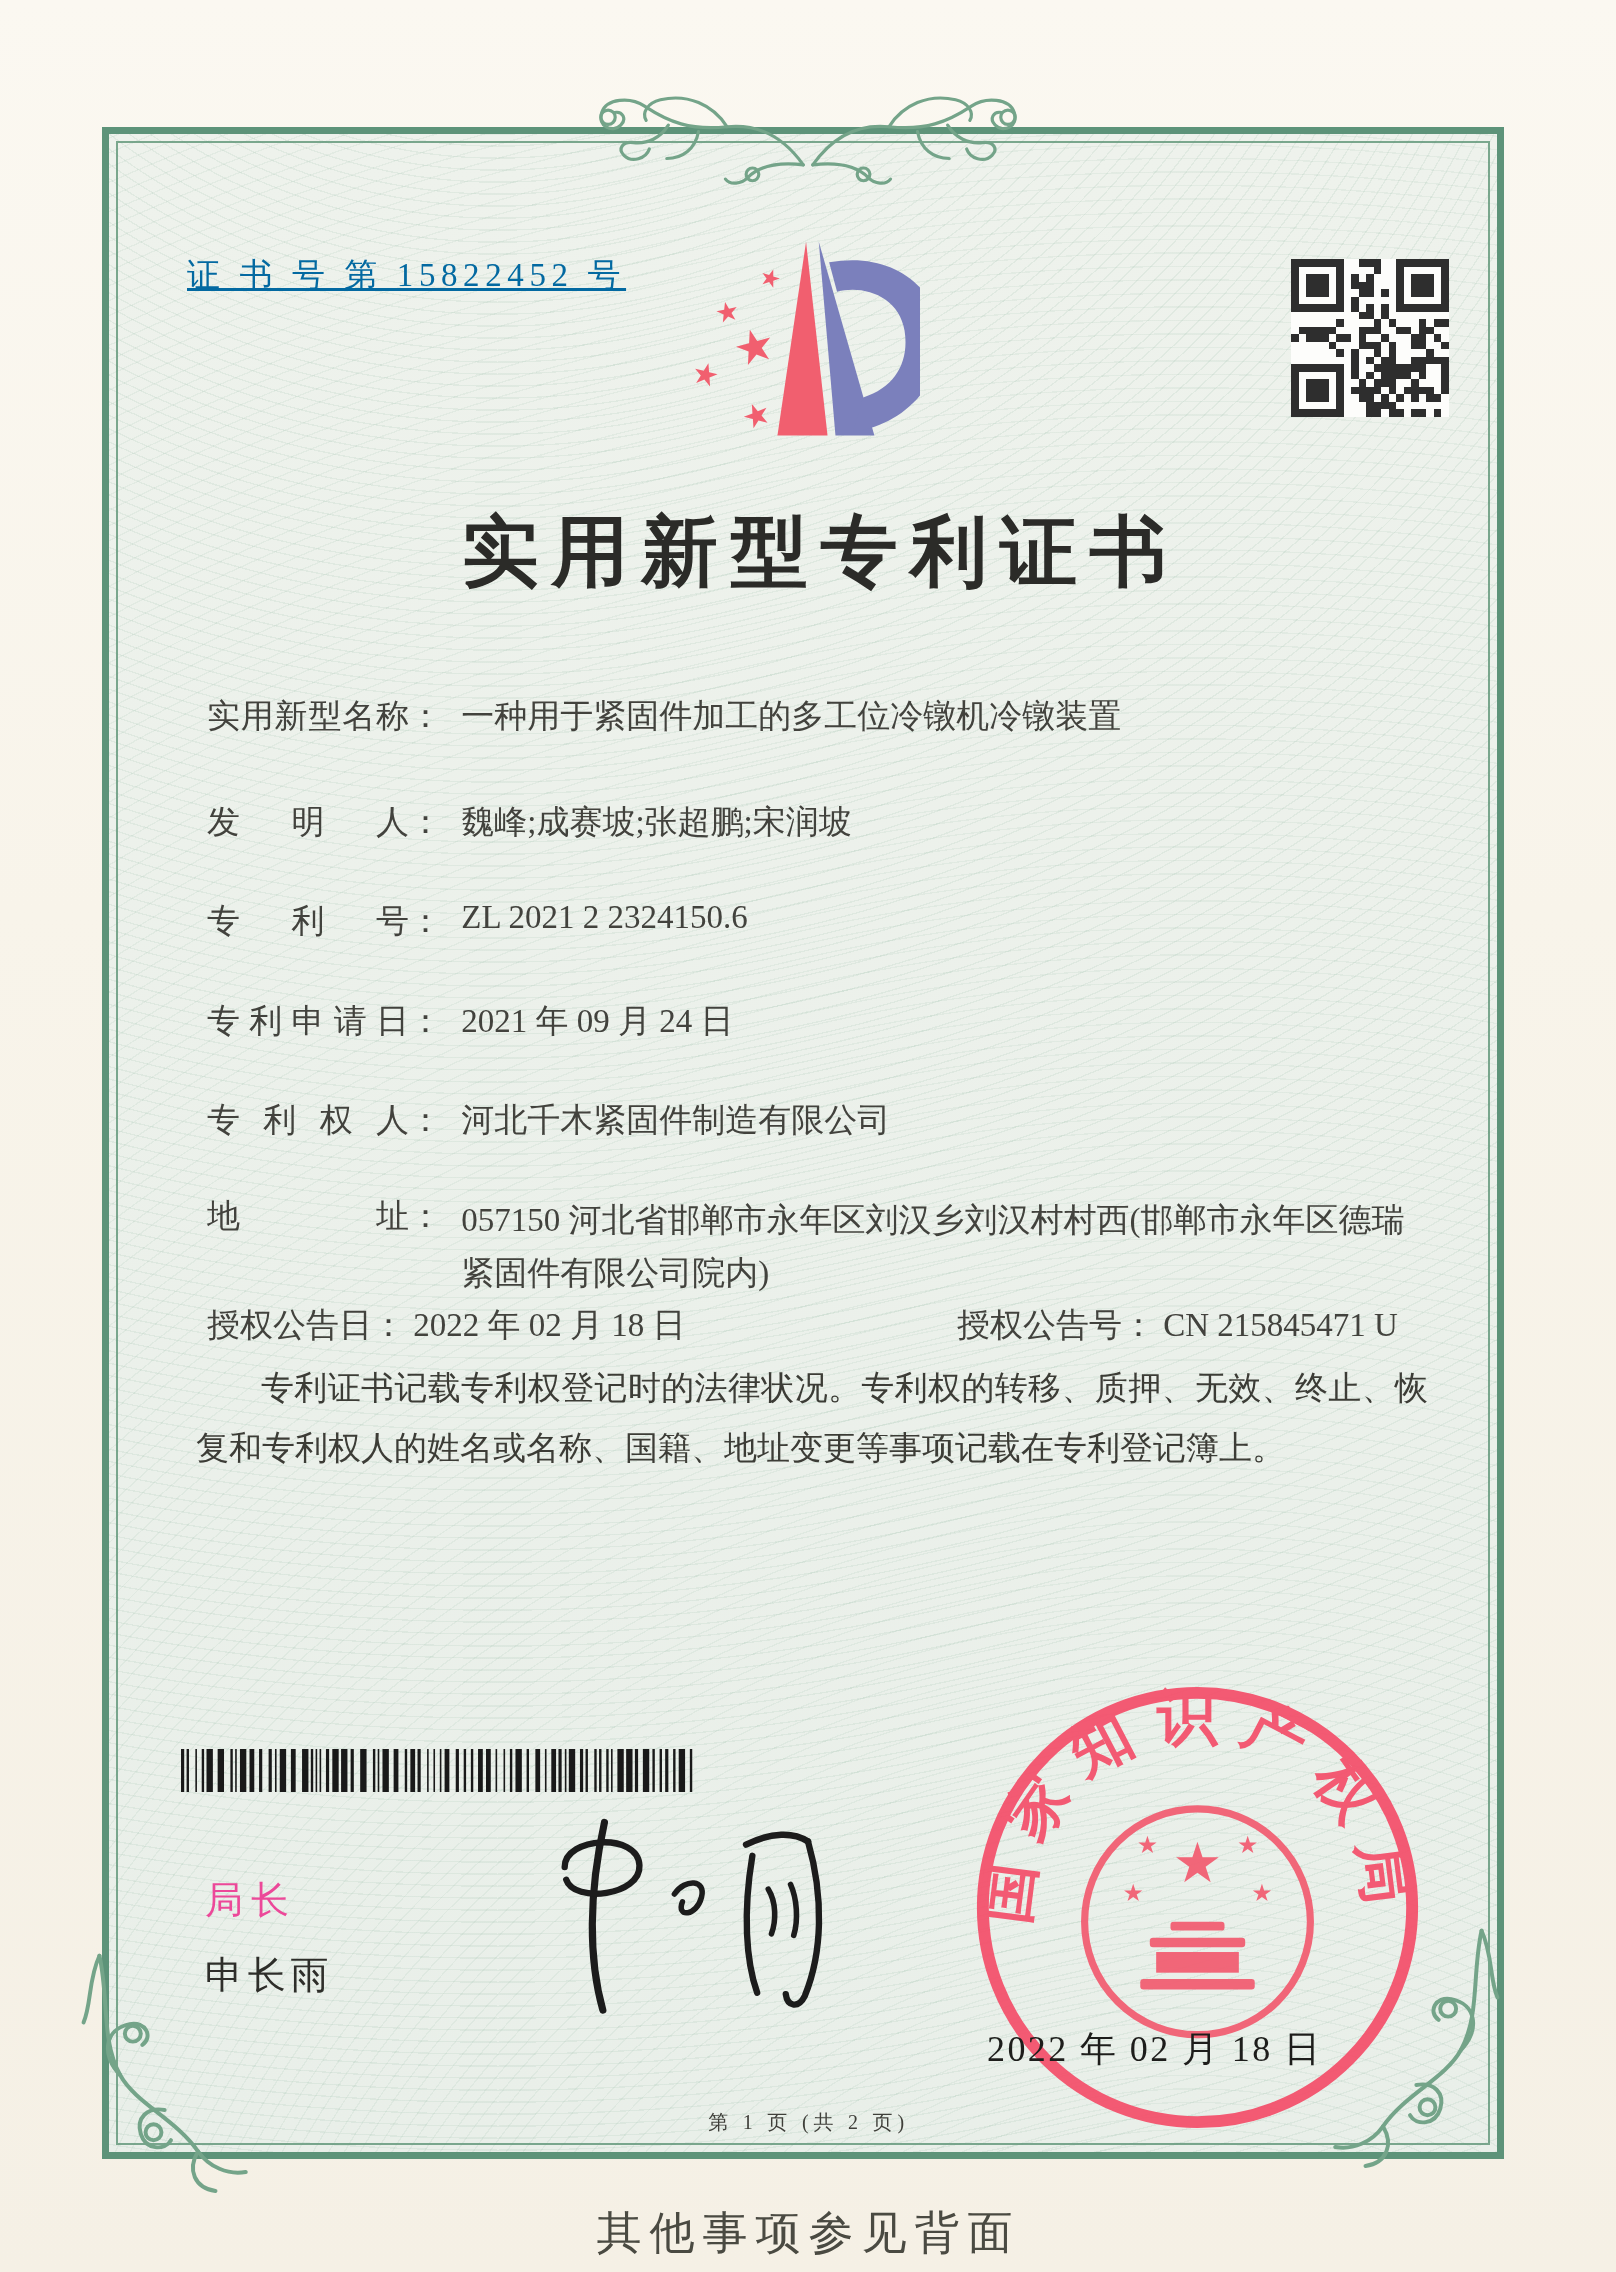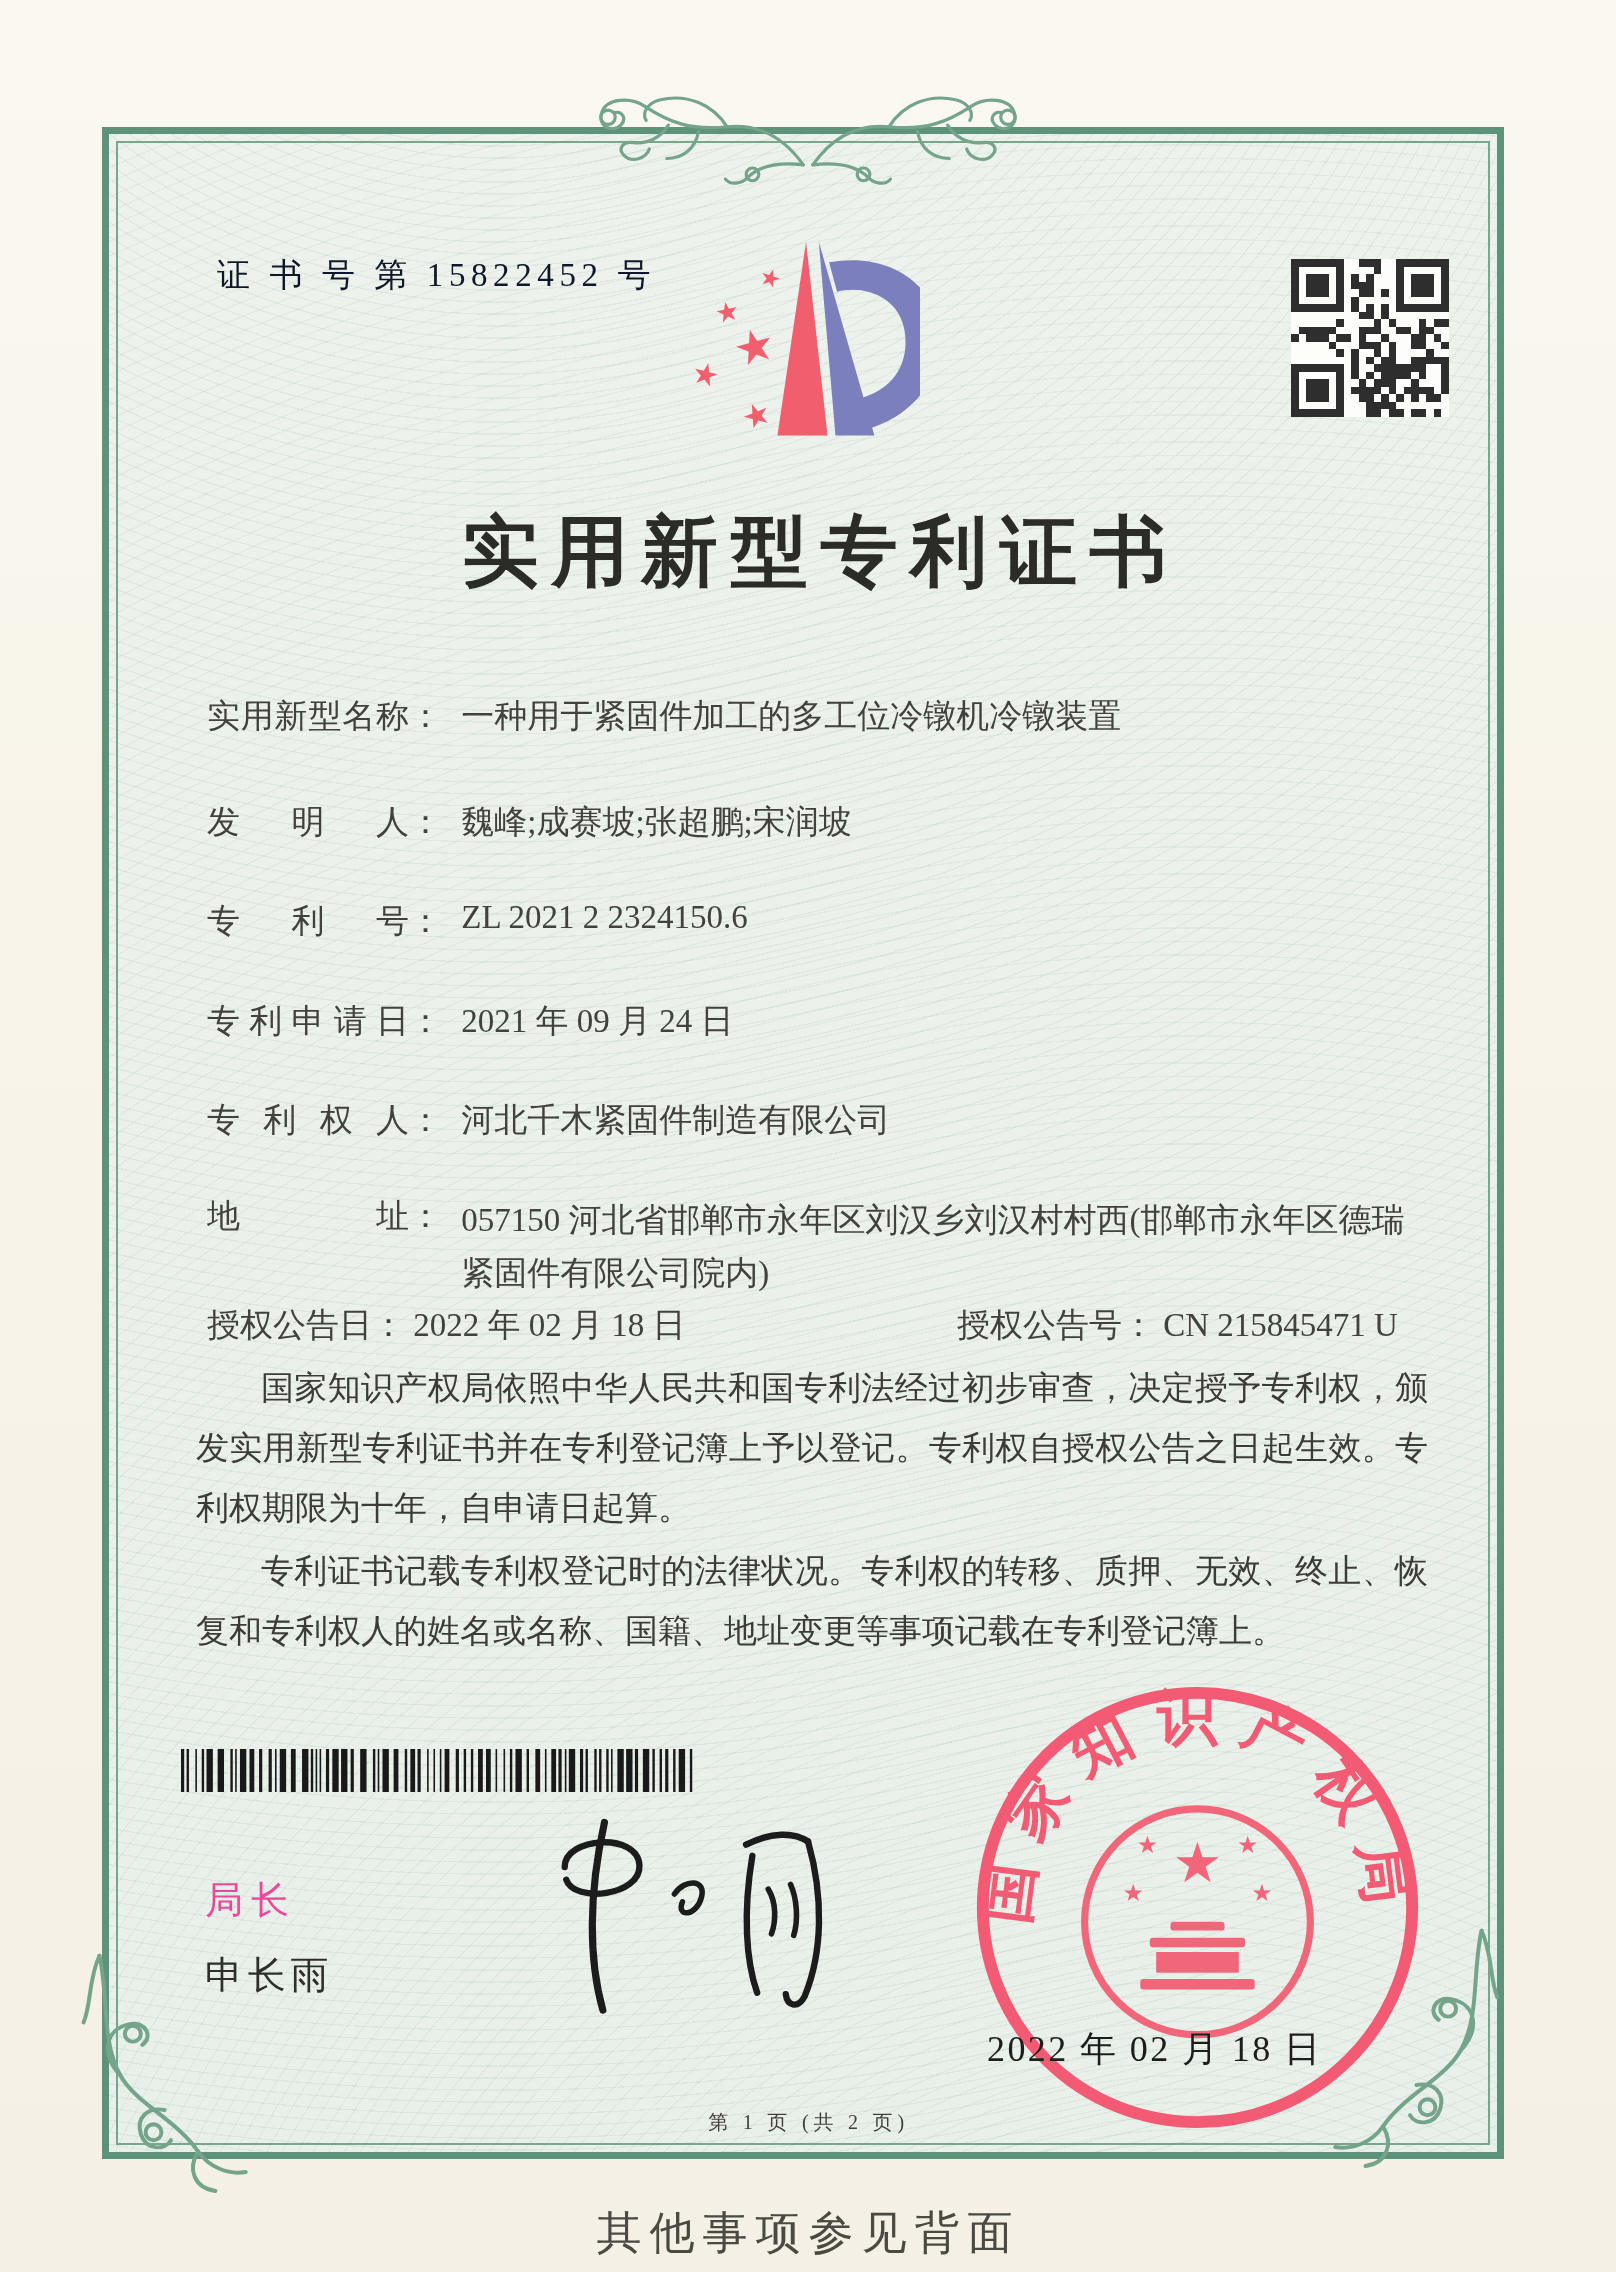--- a/index.html
+++ b/index.html
@@ -13,21 +13,21 @@
     position:absolute;left:102px;top:127px;width:1388px;height:2018px;
     border:7.2px solid #5d9379;
     background:
       repeating-radial-gradient(circle at 28% -25%, rgba(103,158,128,.10) 0 1.3px, transparent 1.3px 12px),
       repeating-radial-gradient(circle at 78% 125%, rgba(103,158,128,.085) 0 1.3px, transparent 1.3px 13.5px),
       linear-gradient(#eef2ec,#e9efe9);
   }
   .frame::before{
     content:"";position:absolute;inset:7.2px;border:2.4px solid rgba(92,148,118,.8);
   }
-  .cert-no{position:absolute;left:217px;top:253px;font-size:33px;letter-spacing:5.6px;color:#0f172a;}
+  .cert-no{position:absolute;left:187px;top:253px;font-size:33px;letter-spacing:5.6px;color:#0369a1;text-decoration:underline;}
   .title{position:absolute;left:0;width:100%;top:501px;text-align:center;
     font-size:77px;font-weight:700;letter-spacing:12.7px;color:#2b2b28;padding-left:12px;}
   .frow{position:absolute;left:207px;font-size:33px;color:#42423d;white-space:nowrap;}
   .flabel{display:inline-block;width:202px;text-align:justify;text-align-last:justify;vertical-align:top;}
   .fcolon{display:inline-block;vertical-align:top;}
   .fvalue{display:inline-block;margin-left:11px;vertical-align:top;}
   .frow.addr{white-space:normal;}
   .frow.addr .fvalue{width:975px;line-height:53px;}
   .grant2{position:absolute;left:750px;top:0;white-space:nowrap;}
   .paras{position:absolute;left:196px;top:1358px;width:1232px;font-size:33px;line-height:60px;
@@ -361,21 +361,20 @@
 <div class="frow" style="top:1303px">
   <span>授权公告日</span><span>：</span>
   <span>2022 年 02 月 18 日</span>
   <span class="grant2">
     <span>授权公告号</span><span>：</span>
     <span>CN 215845471 U</span>
   </span>
 </div>
 
 <div class="paras">
-  <p>国家知识产权局依照中华人民共和国专利法经过初步审查，决定授予专利权，颁发实用新型专利证书并在专利登记簿上予以登记。专利权自授权公告之日起生效。专利权期限为十年，自申请日起算。</p>
   <p>专利证书记载专利权登记时的法律状况。专利权的转移、质押、无效、终止、恢复和专利权人的姓名或名称、国籍、地址变更等事项记载在专利登记簿上。</p>
 </div>
 
 <div class="barcode-wrap">
   <svg id="bc" width="524" height="43" viewBox="0 0 658 54">
       <rect x="0" y="0" width="4" height="54" fill="#191919"></rect>
       <rect x="7" y="0" width="3" height="54" fill="#191919"></rect>
       <rect x="18" y="0" width="2" height="54" fill="#191919"></rect>
       <rect x="26" y="0" width="3" height="54" fill="#191919"></rect>
       <rect x="32" y="0" width="8" height="54" fill="#191919"></rect>

